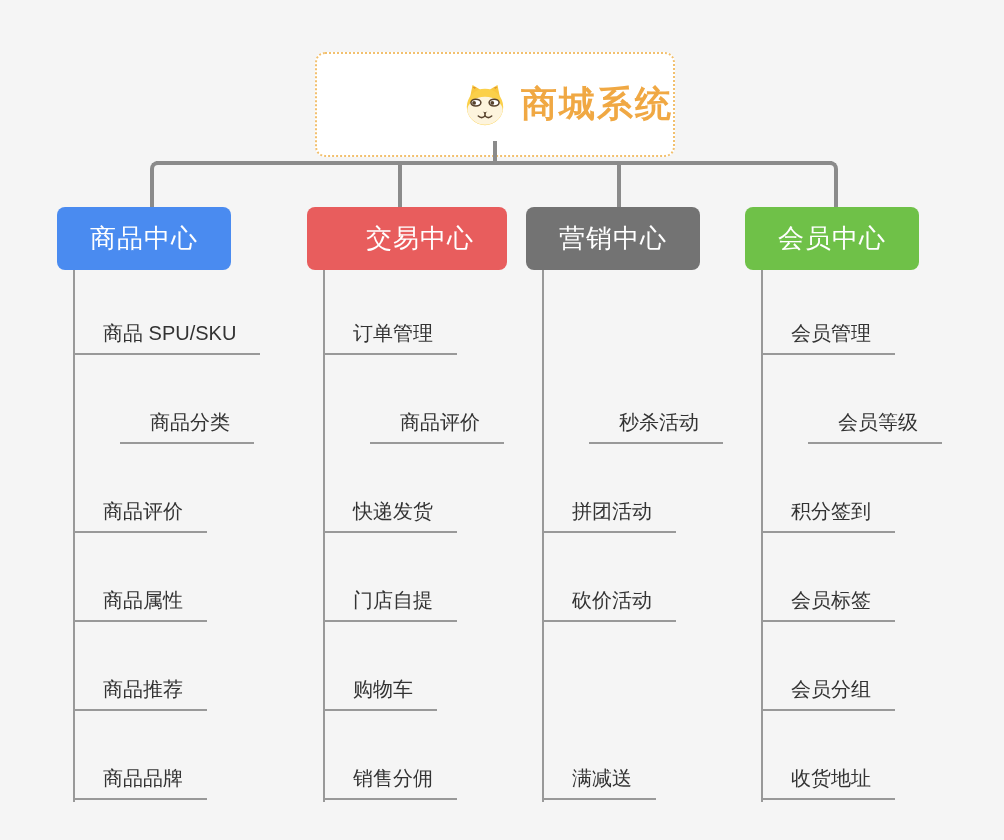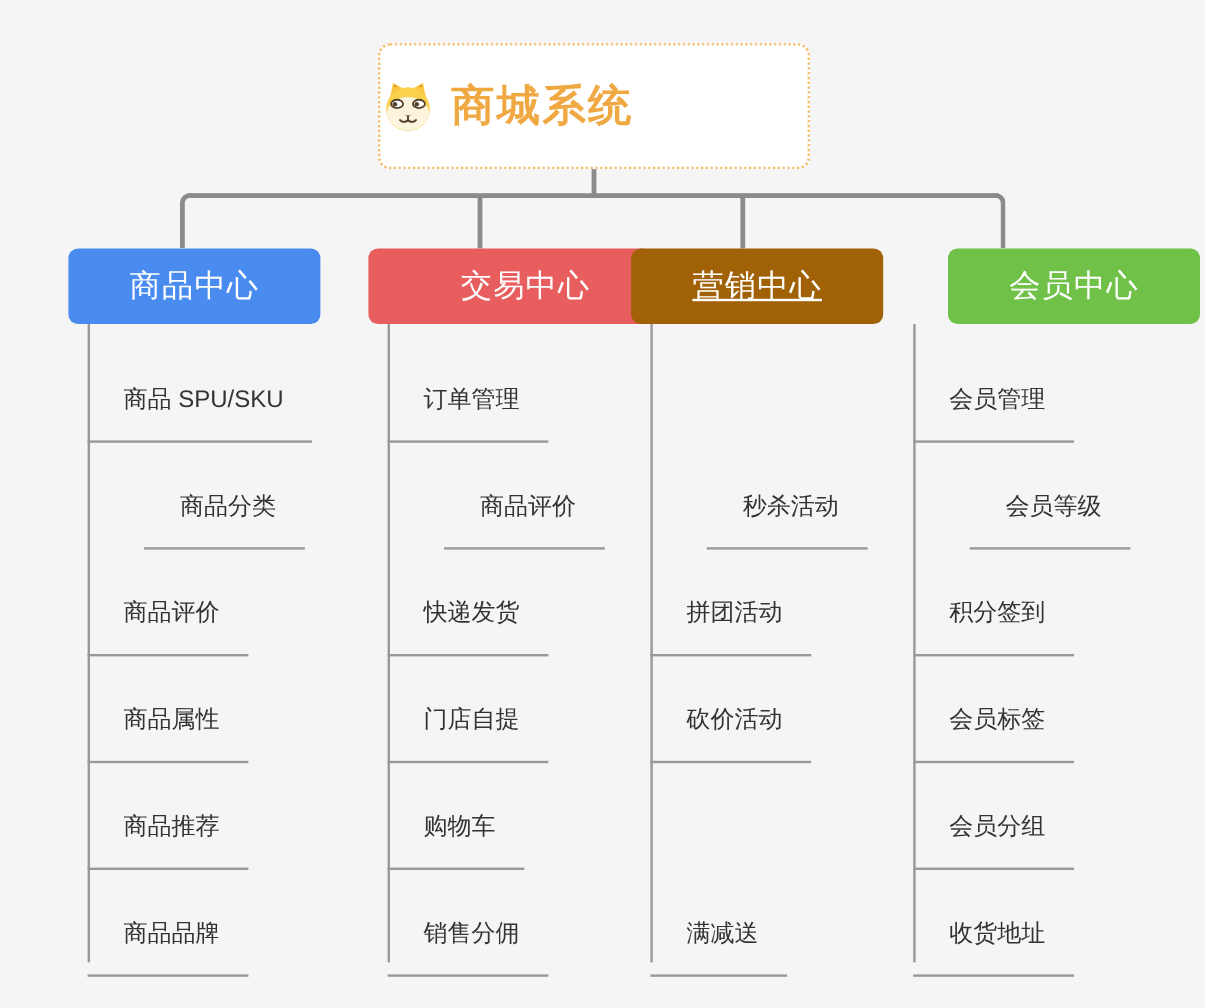--- a/index.html
+++ b/index.html
@@ -12,28 +12,28 @@
     position: relative;
     width: 1004px;
     height: 840px;
     background: #f5f5f5;
     overflow: hidden;
   }
 
   
   .root-node {
     position: absolute;
-    left: 315px; top: 36px;
+    left: 315px; top: 52px;
     width: 356px; height: 101px;
     background: #ffffff;
     border: 2px dotted #f2c06e;
     border-radius: 10px;
     display: flex;
     align-items: center;
-    justify-content: flex-start;
+    justify-content: flex-end;
     gap: 13px;
   }
   .root-title {
     font-size: 36px;
     font-weight: 600;
     color: #f0a843;
     letter-spacing: 2px;
     white-space: nowrap;
   }
 
@@ -57,40 +57,40 @@
   
   .column { position: absolute; top: 207px; width: 250px; height: 620px; }
   .col-0 { left: 57px; }
   .col-1 { left: 307px; }
   .col-2 { left: 526px; }
   .col-3 { left: 745px; }
 
   .branch-box {
     position: absolute;
     left: 0; top: 0;
-    width: 210px; height: 63px;
+    width: 174px; height: 63px;
     border-radius: 8px;
     display: flex;
     align-items: center;
     justify-content: center;
     color: #ffffff;
     font-size: 26px;
     letter-spacing: 1px;
     white-space: nowrap;
   }
   .rail {
     position: absolute;
     left: 16px; top: 63px;
     width: 2px; height: 532px;
     background: #999999;
   }
   .child {
     position: absolute;
     left: 16px;
-    padding: 0 24px 19px 30px;
+    padding: 0 24px 5px 30px;
     font-size: 20px;
     line-height: 30px;
     color: #333333;
     border-bottom: 2px solid #999999;
     white-space: nowrap;
   }
   .r0 { top: 111px; }
   .r1 { top: 200px; margin-left: 47px; }
   .r2 { top: 289px; }
   .r3 { top: 378px; }
@@ -150,32 +150,32 @@
     <div class="rail"></div>
     <div class="child r0">订单管理</div>
     <div class="child r1">商品评价</div>
     <div class="child r3">门店自提</div>
     <div class="child r2">快递发货</div>
     <div class="child r4">购物车</div>
     <div class="child r5">销售分佣</div>
   </div>
 
   <div class="column col-2">
-    <div class="branch-box" style="background-color: #a16207; text-decoration: underline;">
+    <div class="branch-box" style="background-color: #737373;">
       <span>营销中心</span>
     </div>
     <div class="rail"></div>
     <div class="child r1">秒杀活动</div>
     <div class="child r2">拼团活动</div>
     <div class="child r3">砍价活动</div>
     <div class="child r5">满减送</div>
   </div>
 
   <div class="column col-3">
-    <div class="branch-box" style="background-color: rgb(111, 193, 72); margin-left: 45px;">
+    <div class="branch-box" style="background-color: rgb(111, 193, 72);">
       <span>会员中心</span>
     </div>
     <div class="rail"></div>
     <div class="child r0">会员管理</div>
     <div class="child r1">会员等级</div>
     <div class="child r2">积分签到</div>
     <div class="child r3">会员标签</div>
     <div class="child r4">会员分组</div>
     <div class="child r5">收货地址</div>
   </div>

